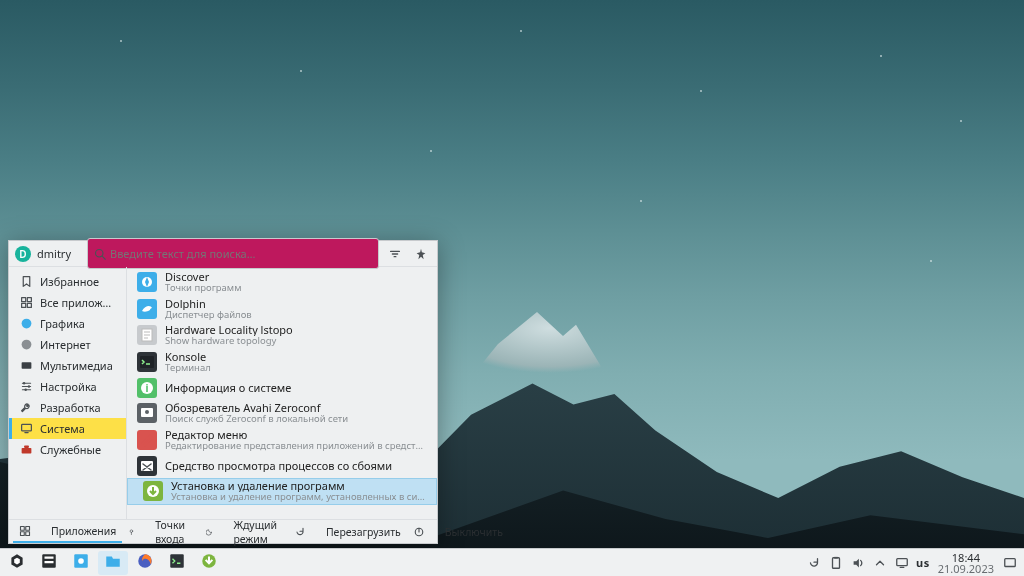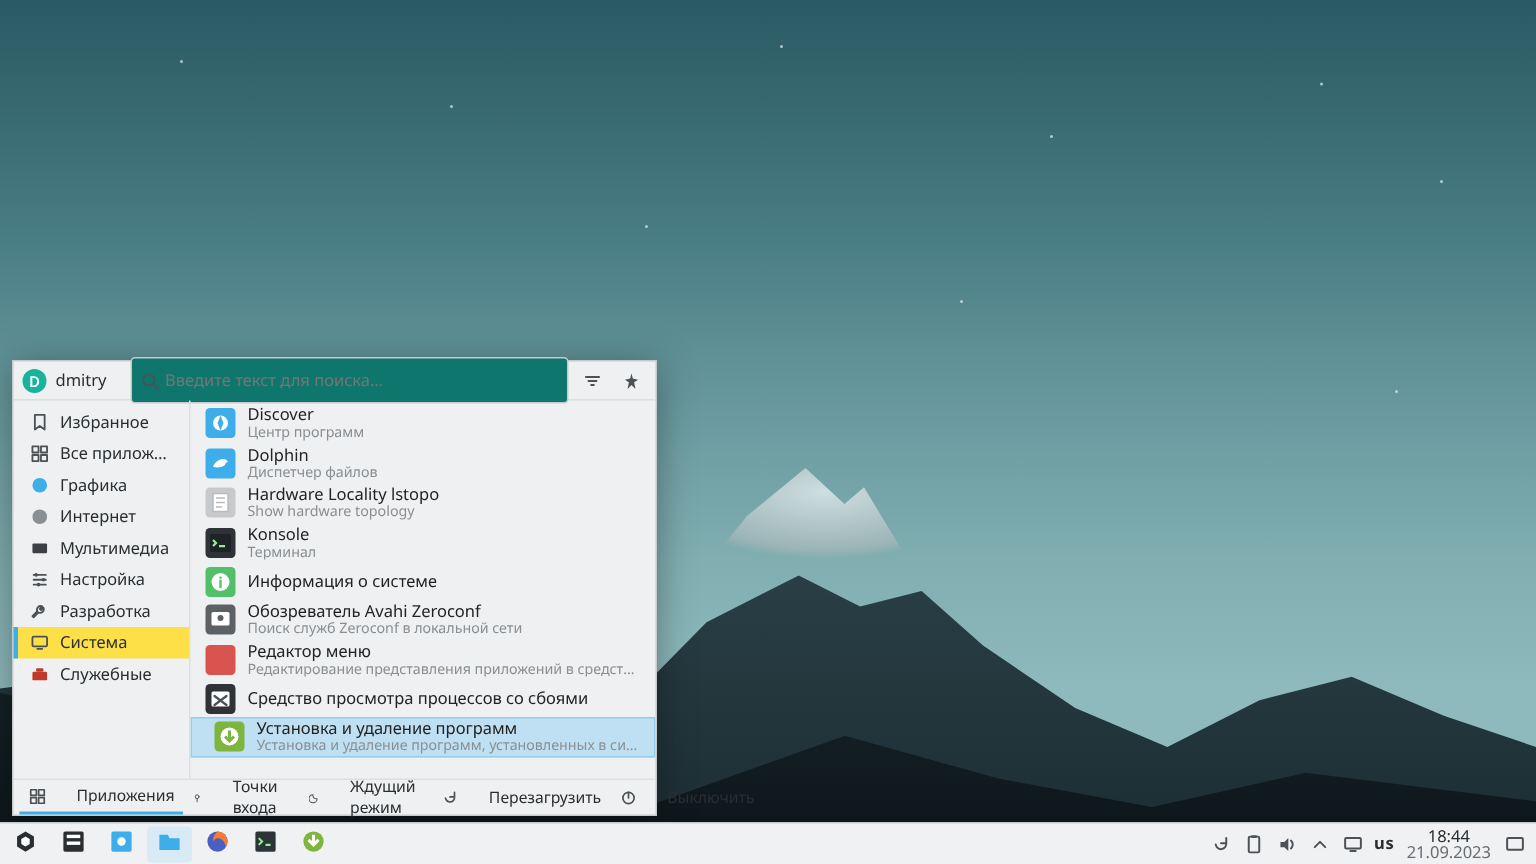--- a/index.html
+++ b/index.html
@@ -32,21 +32,21 @@
     width:430px; height:304px;
     background:#eef0f1; border:1px solid #c7cacd;
     box-shadow:0 4px 24px rgba(0,0,0,.35);
     display:flex; flex-direction:column;
     font-size:11px; color:#2a2e31;
   }
   #koff-top { display:flex; height:26px; align-items:center; gap:6px; padding:0 6px; border-bottom:1px solid #dcdfe2; }
   #avatar { width:16px; height:16px; border-radius:50%; background:#18b39c; color:#fff;
     display:flex; align-items:center; justify-content:center; font-size:10px; font-weight:600; }
   #username { font-size:11px; color:#2a2e31; }
-  #search-wrap { flex:1; display:flex; align-items:center; background:#0f766e; border:1px solid #c7cacd;
+  #search-wrap { flex:1; display:flex; align-items:center; background:#be185d; border:1px solid #c7cacd;
     border-radius:3px; height:31px; padding:4px 6px; margin-left:10px; }
   #search-wrap svg { flex-shrink:0; }
   #search { border:none; outline:none; flex:1; font-size:11px; padding-left:4px; background:transparent; }
   .top-icon-btn { width:20px; height:20px; display:flex; align-items:center; justify-content:center;
     border-radius:3px; cursor:pointer; }
 
   #koff-body { flex:1; display:flex; min-height:0; }
   #cats { width:118px; border-right:1px solid #dcdfe2; display:flex; flex-direction:column; padding-top:4px; }
   .cat { display:flex; align-items:center; gap:7px; height:21px; padding:0 10px; cursor:pointer; }
   .cat.sel { background:#fde047; border-left:3px solid #3daee9; padding-left:7px; }
@@ -216,21 +216,21 @@
       <div id="apps">
           <div class="app">
             <span class="app-ic" style="background:#3daee9">
               <svg width="16" height="16" viewBox="0 0 16 16">
                 <circle fill="#fff" cx="8" cy="8" r="5"></circle>
                 <path fill="#3daee9" d="M8 3l2 5-2 5-2-5z"></path>
               </svg>
             </span>
     <span class="app-txt">
       <span class="app-name">Discover</span>
-      <span class="app-desc">Центр программ</span>
+      <span class="app-desc">Точки программ</span>
     </span>
           </div>
           <div class="app">
             <span class="app-ic" style="background:#3daee9">
               <svg width="16" height="16" viewBox="0 0 16 16">
                 <path fill="#fff" d="M3 10c3-6 9-6 10-3-1 0-2 1-2 2-3 2-6 2-8 1z"></path>
               </svg>
             </span>
     <span class="app-txt">
       <span class="app-name">Dolphin</span>

